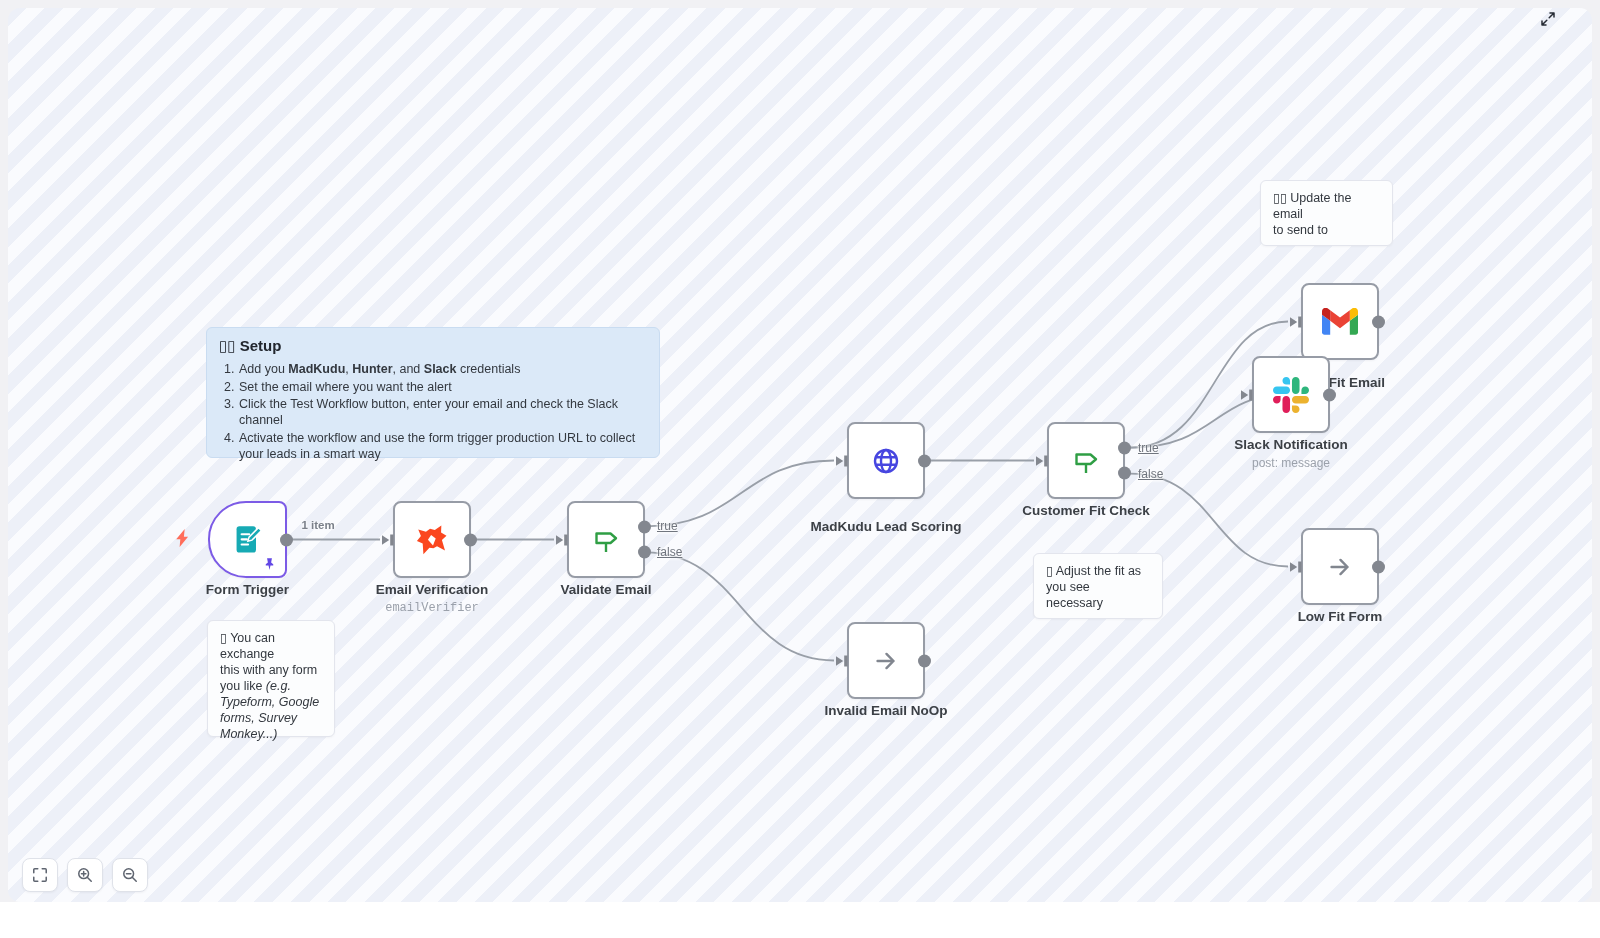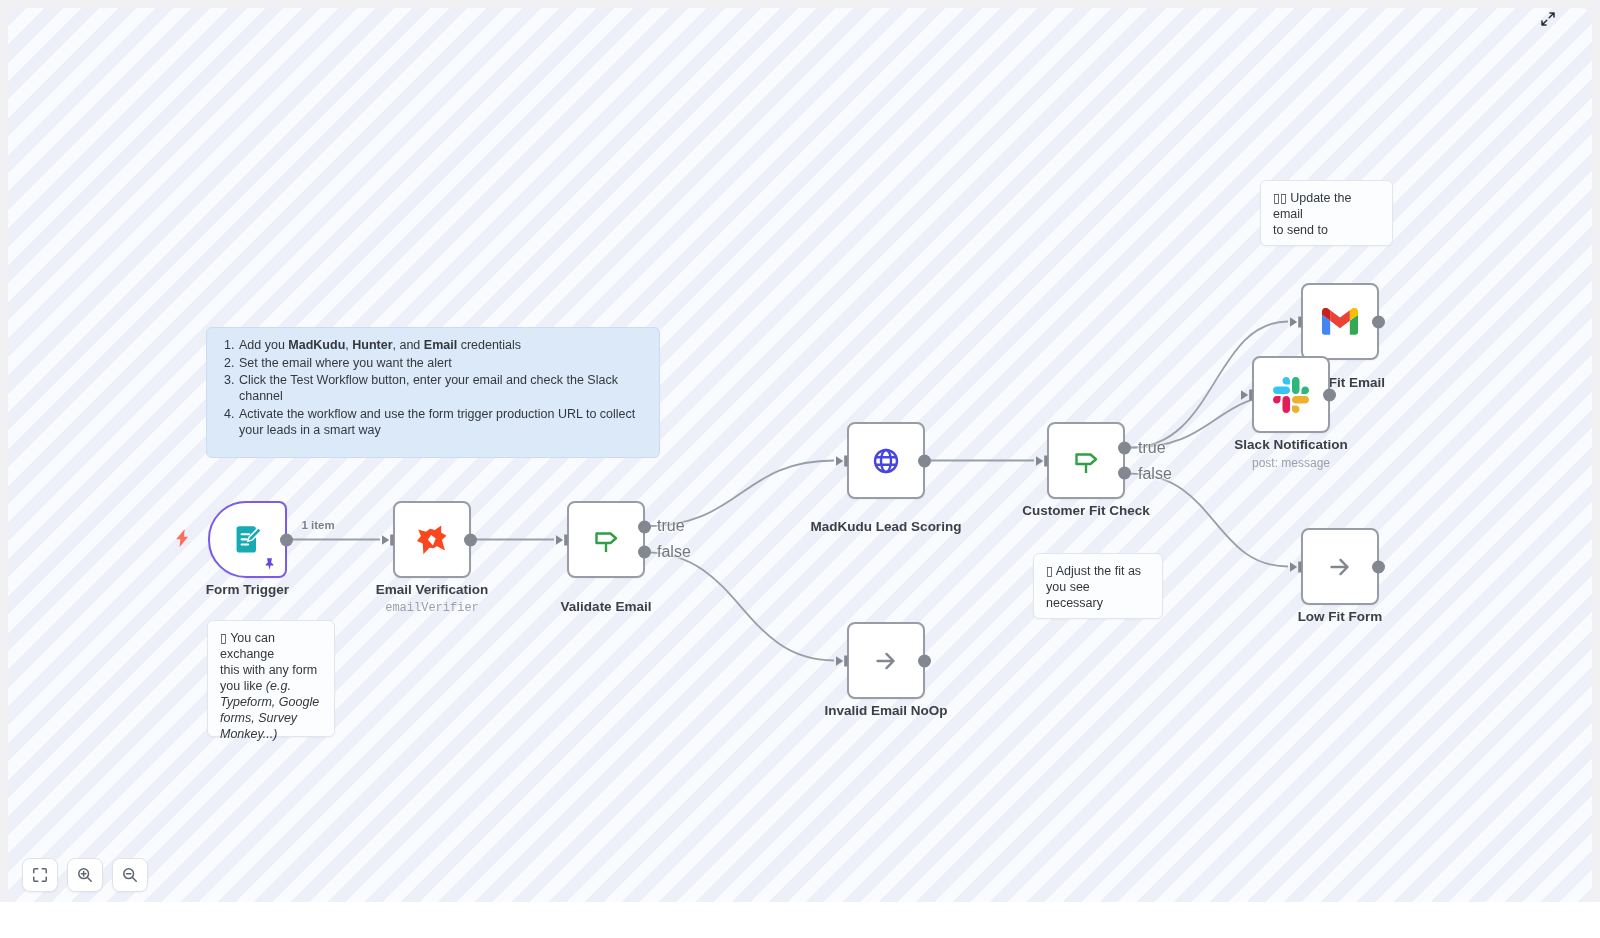--- a/index.html
+++ b/index.html
@@ -26,22 +26,22 @@
     border-radius:8px;box-sizing:border-box;box-shadow:0 1px 2px rgba(40,45,60,.05);}
   .node.trigger .box{width:79px;border-color:#7c5be6;border-radius:38px 8px 8px 38px;}
   .nicon{position:absolute;inset:0;margin:auto;}
   .nlabel{position:absolute;left:50%;transform:translateX(-50%);white-space:nowrap;
     font-size:13.5px;font-weight:600;color:#3c4046;}
   .nsub{position:absolute;left:50%;transform:translateX(-50%);white-space:nowrap;
     font-size:12px;color:#9ba1ab;text-align:right;}
   .outdot{position:absolute;right:-7.5px;width:13px;height:13px;border-radius:50%;
     background:#83878f;transform:translateY(-50%);}
   .inport{position:absolute;left:-13px;transform:translateY(-50%);width:13px;height:14px;}
-  .portlabel{position:absolute;z-index:4;font-size:16px;color:#70757e;transform:translateY(-50%);
-    text-shadow:0 0 3px #fff,0 0 3px #fff,0 1px 2px #fff;}
+  .portlabel{position:absolute;z-index:4;font-size:12px;color:#70757e;transform:translateY(-50%);
+    text-shadow:0 0 3px #fff,0 0 3px #fff,0 1px 2px #fff;text-decoration:underline;}
   .wire-label{position:absolute;z-index:2;font-size:11.5px;color:#7b808a;transform:translateX(-50%);
     text-shadow:0 0 3px #fff,0 0 3px #fff;}
   .pin{position:absolute;right:9px;bottom:5px;}
   .bolt{position:absolute;z-index:3;}
 
   
   .ctrl{position:absolute;z-index:5;width:36px;height:34px;background:#fff;border:1px solid #dfe2e9;
     border-radius:8px;box-sizing:border-box;display:flex;align-items:center;justify-content:center;
     box-shadow:0 1px 2px rgba(40,45,60,.05);cursor:pointer;}
   .expand{position:absolute;z-index:5;top:3px;right:36px;cursor:pointer;}
@@ -59,22 +59,23 @@
       <path d="M637,544.3 C733,544.3 733,652.5 826,652.5"></path>
       <path d="M917,452.5 L1026,452.5"></path>
       <path d="M1122,439.7 C1208,439.7 1205,313.5 1280,313.5"></path>
       <path d="M1122,439.7 C1208,439.7 1205,386.5 1280,386.5"></path>
       <path d="M1122,465.6 C1208,465.6 1205,558.5 1280,558.5"></path>
     </svg>
 
     <span class="wire-label" style="left:310px;top:511px;font-weight:bold;">1 item</span>
 
     <div class="sticky blue" style="left:198px;top:319px;width:454px;height:131px;">
+      <div class="stitle">▯▯ Setup</div>
       <ol>
-        <li>Add you <b>MadKudu</b>, <b>Hunter</b>, and <b>Email</b> credentials</li>
+        <li>Add you <b>MadKudu</b>, <b>Hunter</b>, and <b>Slack</b> credentials</li>
         <li>Set the email where you want the alert</li>
         <li>Click the Test Workflow button, enter your email and check the Slack<br>channel</li>
         <li>Activate the workflow and use the form trigger production URL to collect<br>your leads in a smart way</li>
       </ol>
     </div>
 
     <div class="sticky white" style="left:199px;top:612px;width:128px;height:117px;">▯ You can exchange<br>this with any form<br>you like <i>(e.g.<br>Typeform, Google<br>forms, Survey<br>Monkey...)</i></div>
 
     <div class="sticky white" style="left:1252px;top:172px;width:133px;height:66px;">▯▯ Update the email<br>to send to</div>
 
@@ -130,21 +131,21 @@
         </svg>
         <span class="inport" style="top:50%;">
           <svg width="13" height="14" viewBox="0 0 13 14">
               <path d="M0 2.2 7.2 7 0 11.8Z" fill="#83878f"></path>
               <rect x="8.2" y="1.5" width="3.4" height="11" fill="#83878f"></rect>
             </svg>
         </span>
         <span class="outdot" style="top:33%;"></span>
         <span class="outdot" style="top:67%;"></span>
       </div>
-      <div class="nlabel" style="top:98px;">Validate Email</div>
+      <div class="nlabel" style="top:81px;">Validate Email</div>
     </div>
     <span class="portlabel" style="left:649px;top:518px;">true</span>
     <span class="portlabel" style="left:649px;top:544px;">false</span>
 
     <div class="node" style="left:839px;top:414px;">
       <div class="box">
         <svg class="nicon" width="32" height="32" viewBox="0 0 32 32">
           <g fill="none" stroke="#4746e0" stroke-width="2.4">
             <circle cx="16" cy="16" r="11"></circle>
             <ellipse cx="16" cy="16" rx="5" ry="11"></ellipse>

